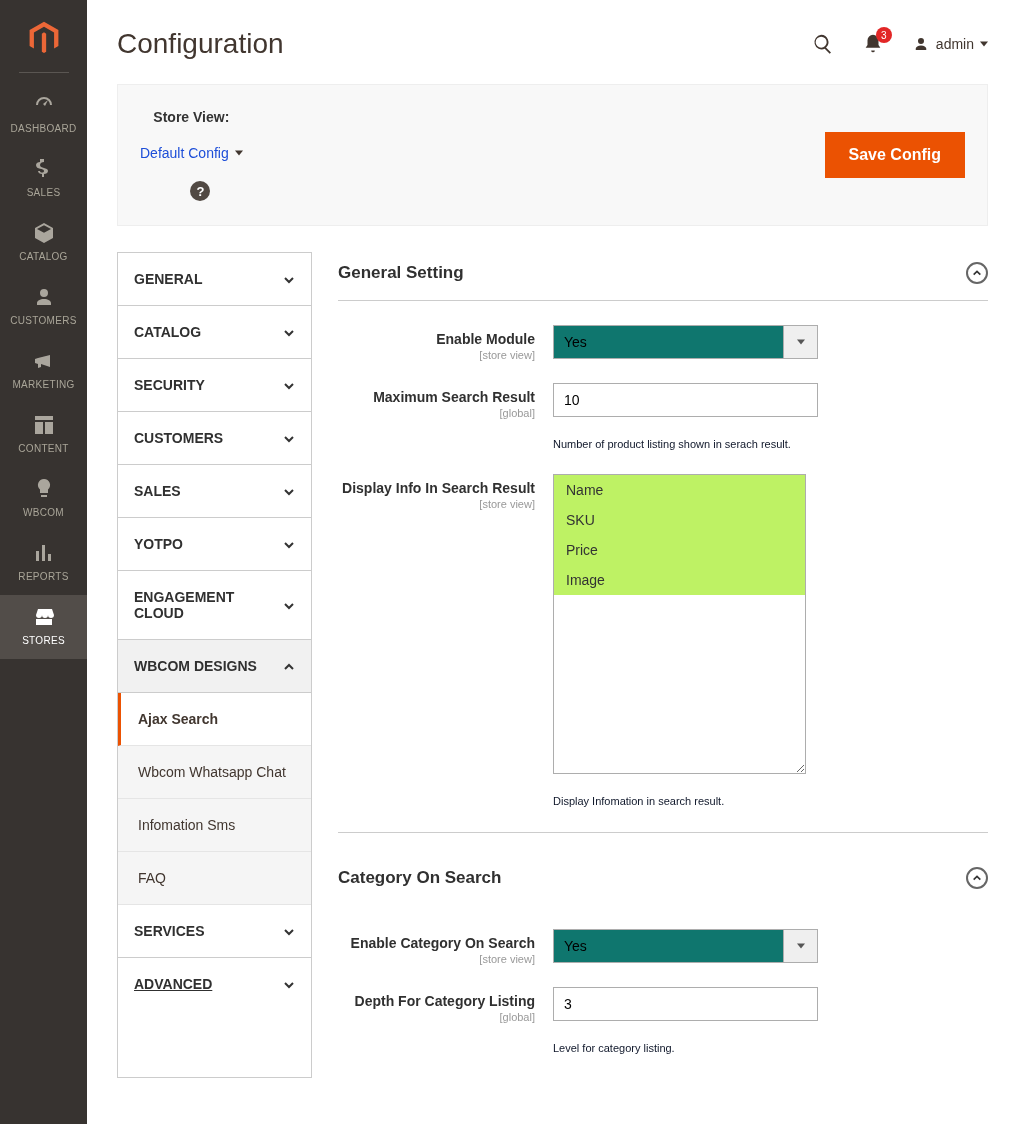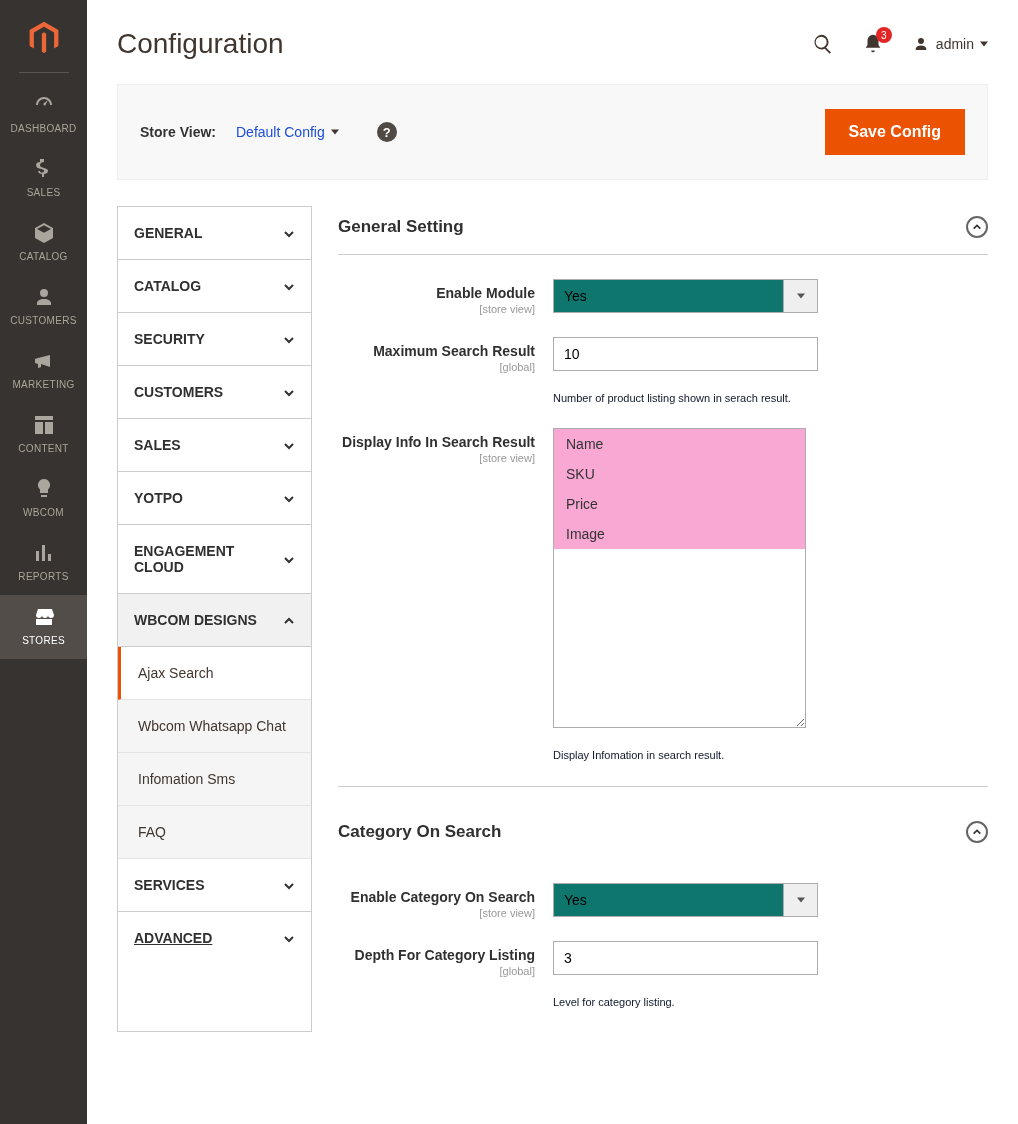--- a/index.html
+++ b/index.html
@@ -16,54 +16,54 @@
 .nav-item.active .nav-icon svg { fill: #fff; }
 .nav-label { display:block; line-height:1.2; }
 .main { flex: 1; padding: 0 30px 40px 30px; }
 .header { display: flex; align-items: center; justify-content: space-between; padding: 28px 0 24px; }
 .header h1 { font-size: 28px; font-weight: 400; color: #41362f; }
 .header-right { display: flex; align-items: center; gap: 28px; }
 .search-icon, .bell-icon { width: 22px; height: 22px; cursor: pointer; position: relative; }
 .badge { position: absolute; top: -6px; right: -8px; background: #e22626; color: #fff; border-radius: 50%; font-size: 10px; width: 16px; height: 16px; display: flex; align-items: center; justify-content: center; }
 .user-account { display: flex; align-items: center; gap: 6px; cursor: pointer; font-size: 14px; color: #41362f; }
 .toolbar { background: #f8f8f8; border: 1px solid #eee; padding: 24px 22px; display: flex; align-items: center; justify-content: space-between; margin-bottom: 26px; }
-.toolbar-left { display: flex; align-items: center; gap: 20px; }
+.toolbar-left { display: flex; align-items: center; gap: 20px; flex-direction: column; }
 .toolbar-left .label { font-weight: 700; font-size: 14px; }
 .store-view { display: flex; align-items: center; gap: 6px; font-size: 14px; color: #1d4ed8; cursor: pointer; }
 .help-icon { width: 20px; height: 20px; background: #514943; color: #fff; border-radius: 50%; display: flex; align-items: center; justify-content: center; font-size: 13px; font-weight: bold; margin-left: 18px; cursor: pointer; }
 .save-btn { background: #eb5202; color: #fff; border: none; padding: 14px 24px; font-size: 16px; font-weight: 600; cursor: pointer; }
 .content { display: flex; gap: 26px; }
 .config-nav { width: 195px; border: 1px solid #ccc; }
 .config-nav-item { padding: 18px 16px; border-bottom: 1px solid #ccc; font-weight: 700; font-size: 14px; color: #303030; display: flex; justify-content: space-between; align-items: center; cursor: pointer; background:#fff; }
 .config-nav-item:last-child { border-bottom: none; text-decoration: underline; }
 .config-nav-item.expanded { background: #f1f1f1; }
 .chev { width: 12px; height: 12px; }
 .chev svg { width: 12px; height: 12px; stroke: #333; fill:none; stroke-width:2; }
 .subnav { background: #f5f5f5; }
 .subnav-item { padding: 18px 16px 18px 20px; font-size: 14px; color: #41362f; border-bottom: 1px solid #e5e5e5; cursor: pointer; }
-.subnav-item.active { border-left: 3px solid #eb5202; background: #fff; font-weight: 400; padding-left: 17px; }
+.subnav-item.active { border-left: 3px solid #eb5202; background: #fff; font-weight: 700; padding-left: 17px; }
 .config-body { flex: 1; }
 .section-head { display: flex; justify-content: space-between; align-items: center; padding: 10px 0 16px; border-bottom: 1px solid #ccc; margin-bottom: 24px; }
 .section-head h2 { font-size: 17px; font-weight: 600; color: #303030; }
 .collapse-btn { width: 22px; height: 22px; border: 2px solid #666; border-radius: 50%; display: flex; align-items: center; justify-content: center; cursor: pointer; }
 .collapse-btn svg { width:10px; height:10px; stroke:#333; fill:none; stroke-width:2; }
 .field-row { display: flex; margin-bottom: 22px; }
 .field-label { width: 215px; text-align: right; padding-right: 18px; padding-top: 6px; }
 .field-label .lbl { font-size: 14px; font-weight: 600; color: #303030; display:block; }
 .field-label .scope { font-size: 11px; color: #999; display:block; margin-top:2px; }
 .field-control { flex: 1; max-width: 265px; }
 .select-wrap { display: flex; }
 .select-wrap select { flex: 1; height: 34px; border: 1px solid #adadad; padding: 0 10px; font-size: 14px; background: #0f766e; appearance: none; }
 .select-wrap .arrow-box { width: 34px; height: 34px; border: 1px solid #adadad; border-left: none; background: #efefef; display: flex; align-items: center; justify-content: center; }
 .select-wrap .arrow-box svg { width:8px; height:8px; fill:#555; }
 .text-input { width: 100%; height: 34px; border: 1px solid #adadad; padding: 0 10px; font-size: 14px; }
 .hint { font-size: 11px; color: #0f172a; margin-top: 20px; line-height:1.4; }
 .multiselect { width: 253px; height: 300px; border: 1px solid #adadad; padding: 0; resize: both; overflow: auto; }
 .multiselect .opt { padding: 7px 12px; font-size: 14px; cursor: pointer; }
-.multiselect .opt.selected { background: #f9a8d4; }
+.multiselect .opt.selected { background: #bef264; }
 hr.section-div { border:none; border-top:1px solid #ccc; margin: 18px 0 24px; }
 </style>
 </head>
 <body>
 
 <div class="layout">
   <div class="sidebar">
     <div class="logo">
       <svg viewBox="0 0 100 100">
           <path fill="#ec6737" d="M50 5 L90 28 L90 72 L78 79 L78 35 L50 19 L22 35 L22 79 L10 72 L10 28 Z M44 38 L44 88 L50 92 L56 88 L56 38 L50 34 Z"></path>

